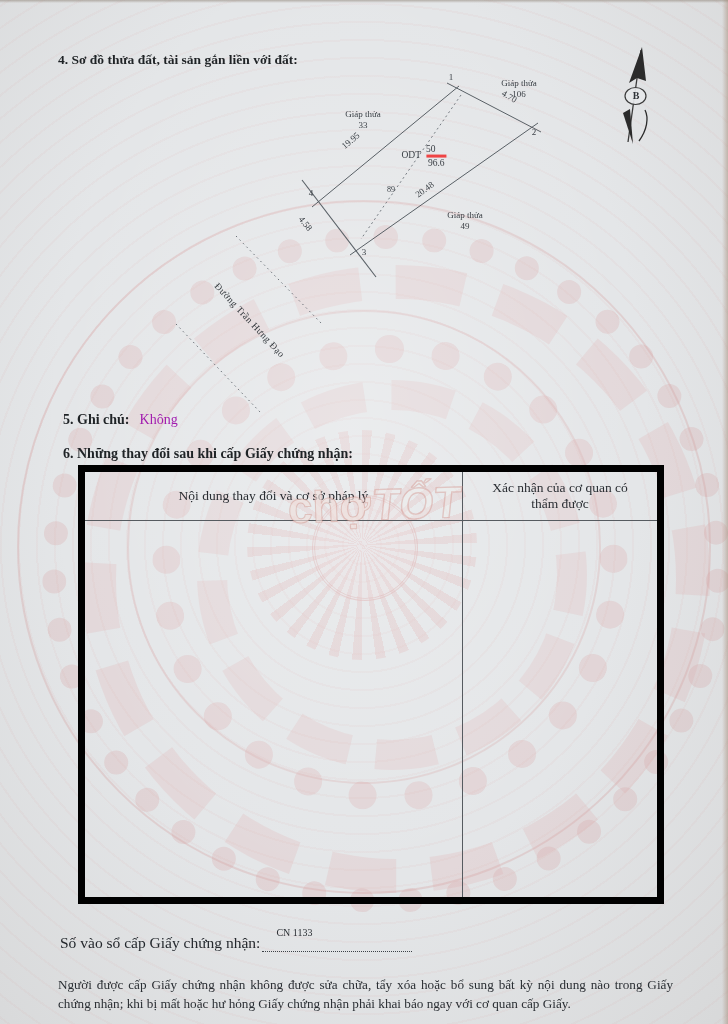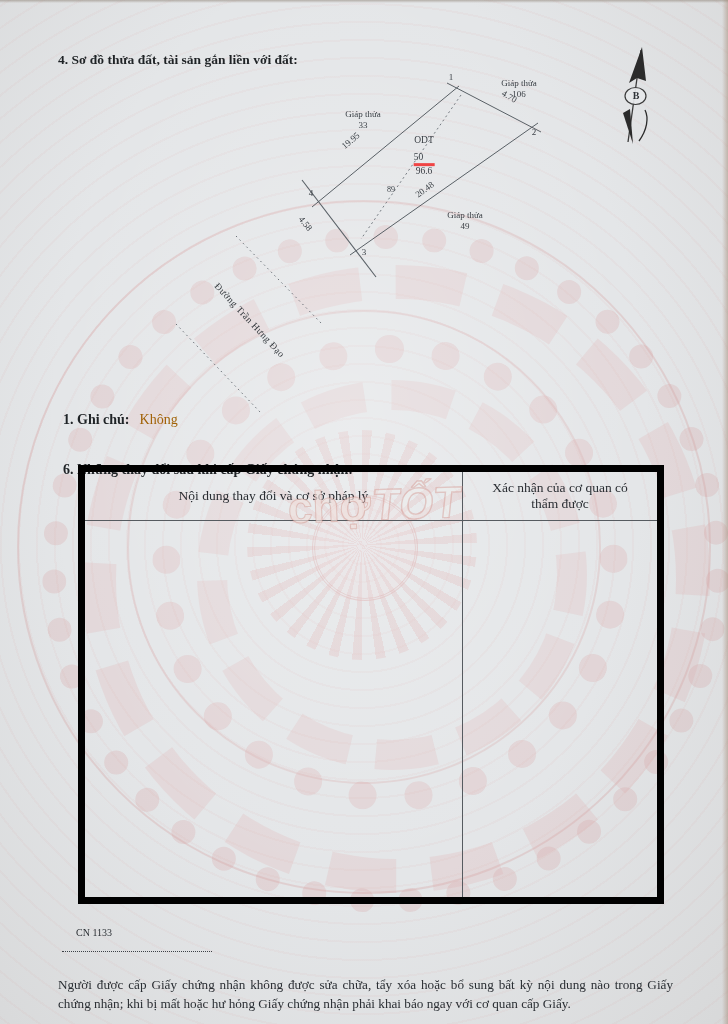--- a/index.html
+++ b/index.html
@@ -26,22 +26,22 @@
   .gc4{left:127px;top:310px;width:470px;height:470px;border:2px solid rgba(214,160,160,0.28);}
   .gc5{left:152px;top:335px;width:420px;height:420px;border:28px dotted rgba(218,165,165,0.26);}
   .gc6{left:197px;top:380px;width:330px;height:330px;border:30px dashed rgba(222,172,172,0.22);}
   .gc7{left:247px;top:430px;width:230px;height:230px;
     background:repeating-conic-gradient(rgba(222,170,170,0.28) 0deg 5deg, rgba(222,170,170,0) 5deg 12deg);}
   .gc8{left:312px;top:495px;width:100px;height:100px;border:3px double rgba(214,160,160,0.38);background:rgba(236,212,212,0.18);}
   
   .sec-heading{position:absolute;font-weight:bold;font-size:13.5px;color:#1f2326;z-index:2;white-space:nowrap;}
   #h4{left:58px;top:52px;}
   #h5{left:63px;top:412px;font-size:14px;}
-  #h5 .val{font-weight:normal;color:#a16207;margin-left:10px;margin-top:12px;}
-  #h6{left:63px;top:446px;font-size:14px;margin-top:16px;}
+  #h5 .val{font-weight:normal;color:#a21caf;margin-left:10px;margin-top:12px;}
+  #h6{left:63px;top:446px;font-size:14px;}
   
   #plot-svg{position:absolute;left:0;top:0;z-index:2;pointer-events:none;}
   .dlabel{position:absolute;z-index:2;font-size:9px;color:#3a3f45;white-space:nowrap;
     transform:translate(-50%,-50%);line-height:1.25;text-align:center;}
   .rot{transform-origin:center;}
   #odt-label{display:flex;align-items:center;gap:5px;font-size:9.5px;}
   #odt-label .frac{display:inline-block;text-align:left;line-height:1.15;}
   #odt-label .frac .den{border-top:3px solid #ef4444;padding:0 2px;display:block;}
   #road-name{font-size:9.5px;letter-spacing:0.5px;color:#33383d;}
   #north-b{font-size:10px;font-weight:bold;color:#2f3338;}
@@ -113,21 +113,21 @@
 <div class="dlabel" style="left:451px;top:78px;">1</div>
 <div class="dlabel" style="left:534px;top:133px;">2</div>
 <div class="dlabel" style="left:364px;top:253px;">3</div>
 <div class="dlabel" style="left:311px;top:194px;">4</div>
 
 <div class="dlabel rot" style="left:509px;top:97px;transform:translate(-50%,-50%) rotate(31deg);">4.70</div>
 <div class="dlabel rot" style="left:351px;top:141px;transform:translate(-50%,-50%) rotate(-40deg);">19.95</div>
 <div class="dlabel rot" style="left:425px;top:190px;transform:translate(-50%,-50%) rotate(-36deg);">20.48</div>
 <div class="dlabel rot" style="left:305px;top:224px;transform:translate(-50%,-50%) rotate(52deg);">4.58</div>
 
-<div class="dlabel" id="odt-label" style="left:424px;top:156px;flex-direction:column;">
+<div class="dlabel" id="odt-label" style="left:424px;top:156px;">
   <span>ODT</span>
   <span class="frac">
     <span class="num">50</span>
     <span class="den">96.6</span>
   </span>
 </div>
 <div class="dlabel" style="left:391px;top:172px;font-size:8px;margin-top:18px;">89</div>
 
 <div class="dlabel" style="left:363px;top:120px;">
   <span>Giáp thửa</span><br>
@@ -138,40 +138,41 @@
   <span>106</span>
 </div>
 <div class="dlabel" style="left:465px;top:221px;">
   <span>Giáp thửa</span><br>
   <span>49</span>
 </div>
 
 <div class="dlabel rot" id="road-name" style="left:249px;top:321px;transform:translate(-50%,-50%) rotate(47deg);">Đường Trần Hưng Đạo</div>
 
 <div id="h5" class="sec-heading">
-  <span>1. Ghi chú:</span><span class="val">Không</span>
+  <span>5. Ghi chú:</span><span class="val">Không</span>
 </div>
 <div id="h6" class="sec-heading">6. Những thay đổi sau khi cấp Giấy chứng nhận:</div>
 
 <div class="chg-table">
   <div class="t-row t-head">
     <div class="t-cell t-c1">Nội dung thay đổi và cơ sở pháp lý</div>
     <div class="t-cell t-c2">Xác nhận của cơ quan có thẩm được</div>
   </div>
   <div class="t-row">
     <div class="t-cell t-c1"></div>
     <div class="t-cell t-c2"></div>
   </div>
 </div>
 
 <div class="watermark">
   <span class="cho">chợ</span><span class="tot">TỐT</span>
 </div>
 
 <div class="registry">
+  <span>Số vào sổ cấp Giấy chứng nhận:</span>
   <span class="dots">
     <span class="val">CN 1133</span>
   </span>
 </div>
 
 <div class="notice">Người được cấp Giấy chứng nhận không được sửa chữa, tẩy xóa hoặc bổ sung bất kỳ nội dung nào trong Giấy chứng nhận; khi bị mất hoặc hư hỏng Giấy chứng nhận phải khai báo ngay với cơ quan cấp Giấy.</div>
 
 <div class="edge-top"></div>
 <div class="edge-right"></div>
 

